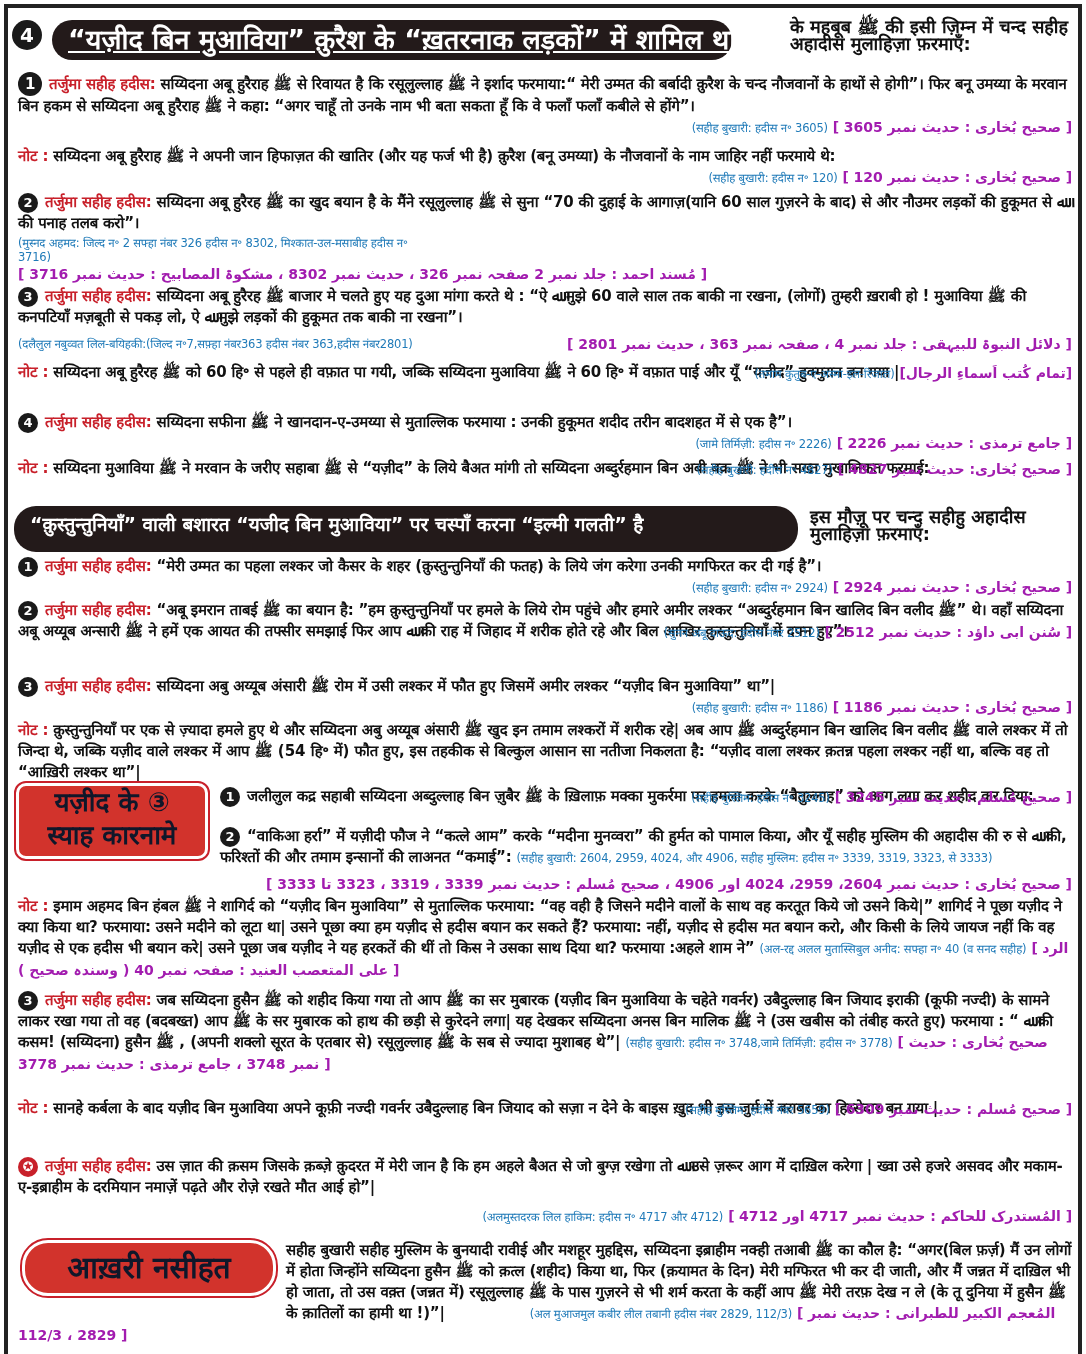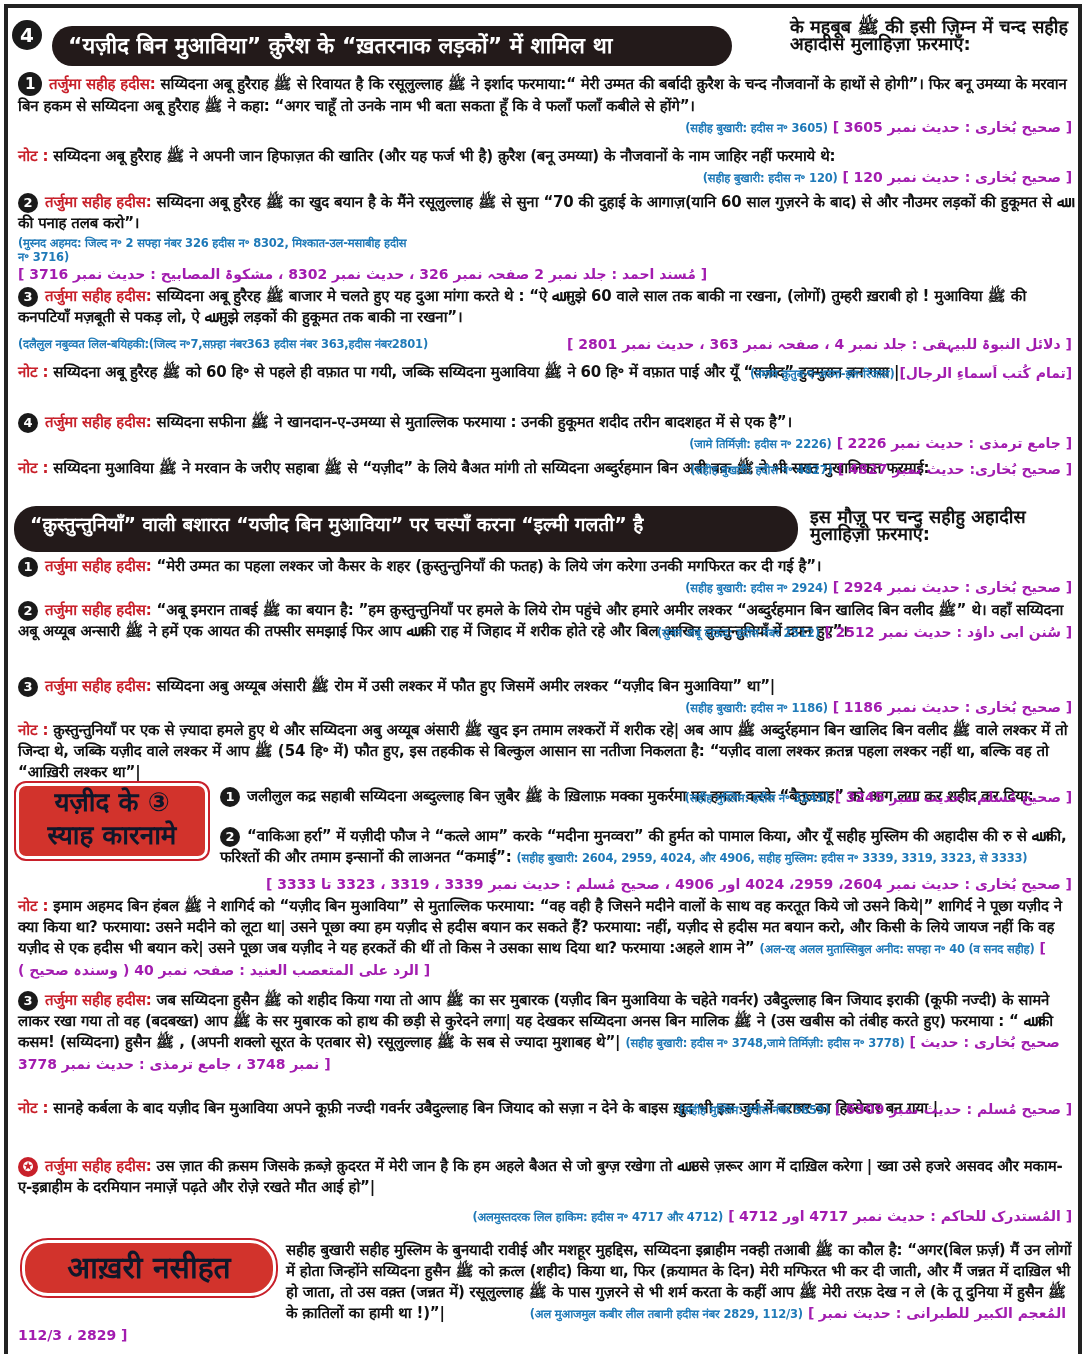--- a/index.html
+++ b/index.html
@@ -1,37 +1,37 @@
 <!DOCTYPE html>
 <html><head>
 <meta charset="utf-8">
 <style>
   html,body{margin:0;padding:0;background:#ffffff;}
   body{width:1086px;height:1354px;position:relative;overflow:hidden;font-family:"DejaVu Sans",sans-serif;color:#111;}
   .frame{position:absolute;left:4px;top:4px;width:1078px;height:1350px;border-left:4px solid #222;border-right:4px solid #222;border-top:4px solid #222;box-sizing:border-box;}
   .blk{position:absolute;left:18px;right:14px;font-size:15px;line-height:21px;font-weight:bold;letter-spacing:-0.2px;}
   .red{color:#c8202a;}
-  .blue{color:#1f7ab8;font-size:11.5px;font-weight:bold;}
+  .blue{color:#1f7ab8;font-size:11.5px;font-weight:normal;}
   .ar{color:#a21caf;font-size:14px;font-weight:bold;}
   .refline{text-align:right;white-space:nowrap;}
   .num{display:inline-block;width:20px;height:20px;border-radius:50%;background:#1a1a1a;color:#fff;font-size:13px;line-height:20px;text-align:center;font-weight:bold;margin-right:2px;vertical-align:middle;}
   .num.big{width:24px;height:24px;line-height:24px;font-size:15px;}
   .star{display:inline-block;width:20px;height:20px;border-radius:50%;background:#c8202a;color:#fff;font-size:13px;line-height:20px;text-align:center;vertical-align:middle;margin-right:2px;}
   .pill{position:absolute;background:#231a1a;color:#fff;border-radius:22px;font-weight:bold;white-space:nowrap;}
   .side{position:absolute;font-size:18px;font-weight:bold;line-height:17px;text-align:left;color:#111;}
   .redbox{position:absolute;background:#d2332c;color:#0f172a;border:3px solid #fff;outline:2px solid #c8202a;font-weight:bold;text-align:center;}
 </style>
 </head>
 <body>
 
 <div class="frame"></div>
 
 <div style="position:absolute;left:10px;top:16px;width:1070px;height:48px;">
   <span class="num big" style="position:absolute;left:2px;top:4px;width:30px;height:30px;line-height:30px;font-size:20px;">4</span>
-  <div class="pill" style="left:42px;top:10px;width:680px;height:40px;line-height:40px;font-size:22px;padding-left:16px;box-sizing:border-box;">“यज़ीद बिन मुआविया”  क़ुरैश के “ख़तरनाक लड़कों” में शामिल था</div>
+  <div class="pill" style="left:42px;top:4px;width:680px;height:40px;line-height:40px;font-size:27px;padding-left:16px;box-sizing:border-box;text-decoration:underline;">“यज़ीद बिन मुआविया”  क़ुरैश के “ख़तरनाक लड़कों” में शामिल था</div>
   <div class="side" style="left:780px;top:2px;width:286px;">के महबूब ﷺ की इसी ज़िम्न में चन्द सहीह अहादीस मुलाहिज़ा फ़रमाएँ:</div>
 </div>
 
 <div class="blk" style="top:72px;">
   <span class="num big">1</span>
   <span class="red">तर्जुमा सहीह हदीस:</span>
   <span>सय्यिदना अबू हुरैराह ﷺ से रिवायत है कि रसूलुल्लाह ﷺ ने इर्शाद फरमाया:“ मेरी उम्मत की बर्बादी क़ुरैश के चन्द नौजवानों के हाथों से होगी”। फिर बनू उमय्या के मरवान बिन हकम से सय्यिदना अबू हुरैराह ﷺ ने कहा: “अगर चाहूँ तो उनके नाम भी बता सकता हूँ कि वे फलाँ फलाँ कबीले से होंगे”।</span>
   <div class="refline">
     <span class="blue">(सहीह बुखारी: हदीस न॰ 3605)</span>
     <span class="ar">[ صحیح بُخاری : حدیث نمبر 3605 ]</span>

